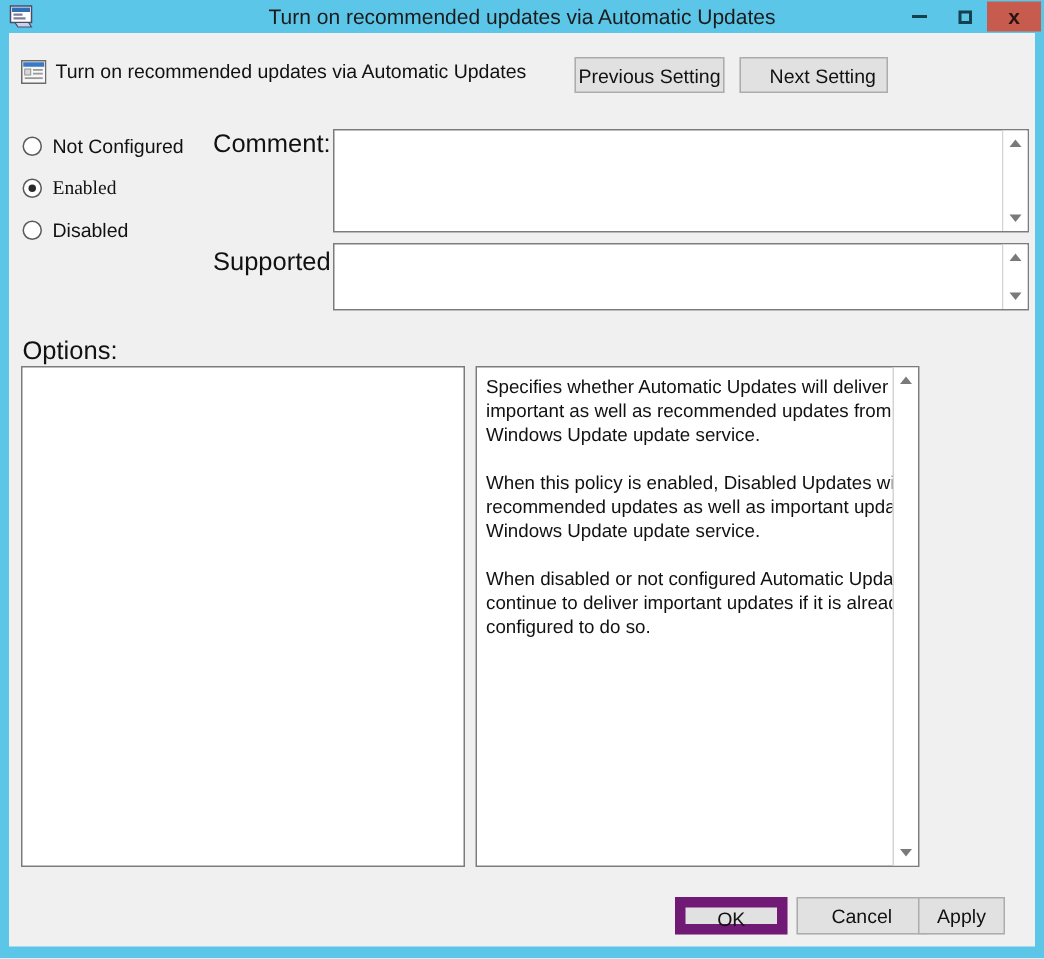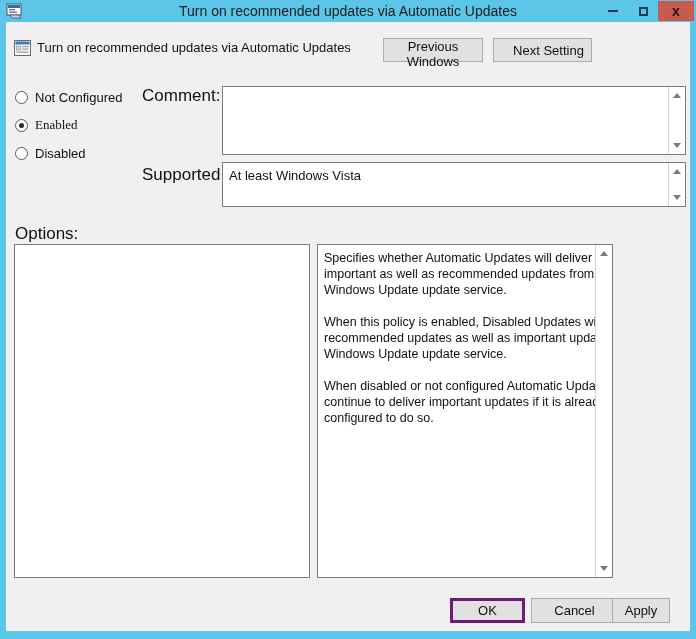--- a/index.html
+++ b/index.html
@@ -277,21 +277,21 @@
     border: 1px solid #acacac;
     box-sizing: border-box;
     font-family: "Liberation Sans", sans-serif;
     font-size: 13px;
     color: #111;
     padding: 0;
     cursor: default;
   }
   #btn-ok {
     left: 444px; width: 75px;
-    border: 3px solid #701a75;
+    border: 7px solid #701a75;
     box-shadow: inset 0 0 0 1px #e1e1e1;
   }
   #btn-cancel { left: 525px; width: 87px; }
   #btn-apply  { left: 606px; width: 58px; }
 </style>
 </head>
 <body>
 
 <div id="window">
 
@@ -322,21 +322,21 @@
     <svg id="policy-icon" viewBox="0 0 17 16">
       <rect x="0.5" y="0.5" width="16" height="15" fill="#f7f7f7" stroke="#6b6b6b"></rect>
       <rect x="1.5" y="1.5" width="14" height="3" fill="#3b78c3"></rect>
       <rect x="2.5" y="6" width="4" height="4" fill="#d8d8d8" stroke="#8a8a8a" stroke-width="0.6"></rect>
       <rect x="8" y="6" width="6.5" height="1.2" fill="#9a9a9a"></rect>
       <rect x="8" y="8.5" width="6.5" height="1.2" fill="#9a9a9a"></rect>
       <rect x="2.5" y="11.5" width="12" height="1.2" fill="#9a9a9a"></rect>
     </svg>
     <div id="policy-name">Turn on recommended updates via Automatic Updates</div>
 
-    <button class="hdr-btn" id="btn-prev">Previous Windows</button>
+    <button class="hdr-btn" id="btn-prev">Previous Setting</button>
     <button class="hdr-btn" id="btn-next">Next Setting</button>
 
     <div class="radio-row" id="radio-not">
       <span class="radio-mark"></span>
       <span class="radio-label">Not Configured</span>
     </div>
     <div class="radio-row" id="radio-en">
       <span class="radio-mark checked"></span>
       <span class="radio-label">Enabled</span>
     </div>
@@ -354,21 +354,20 @@
           <span class="arrow-glyph up"></span>
         </div>
         <div class="scroll-arrow down">
           <span class="arrow-glyph down"></span>
         </div>
       </div>
     </div>
 
     <div class="field-label" id="lbl-supported">Supported on:</div>
     <div class="textbox" id="box-supported">
-      <div class="readonly-text">At least Windows Vista</div>
       <div class="vscroll">
         <div class="scroll-track"></div>
         <div class="scroll-arrow up">
           <span class="arrow-glyph up"></span>
         </div>
         <div class="scroll-arrow down">
           <span class="arrow-glyph down"></span>
         </div>
       </div>
     </div>

